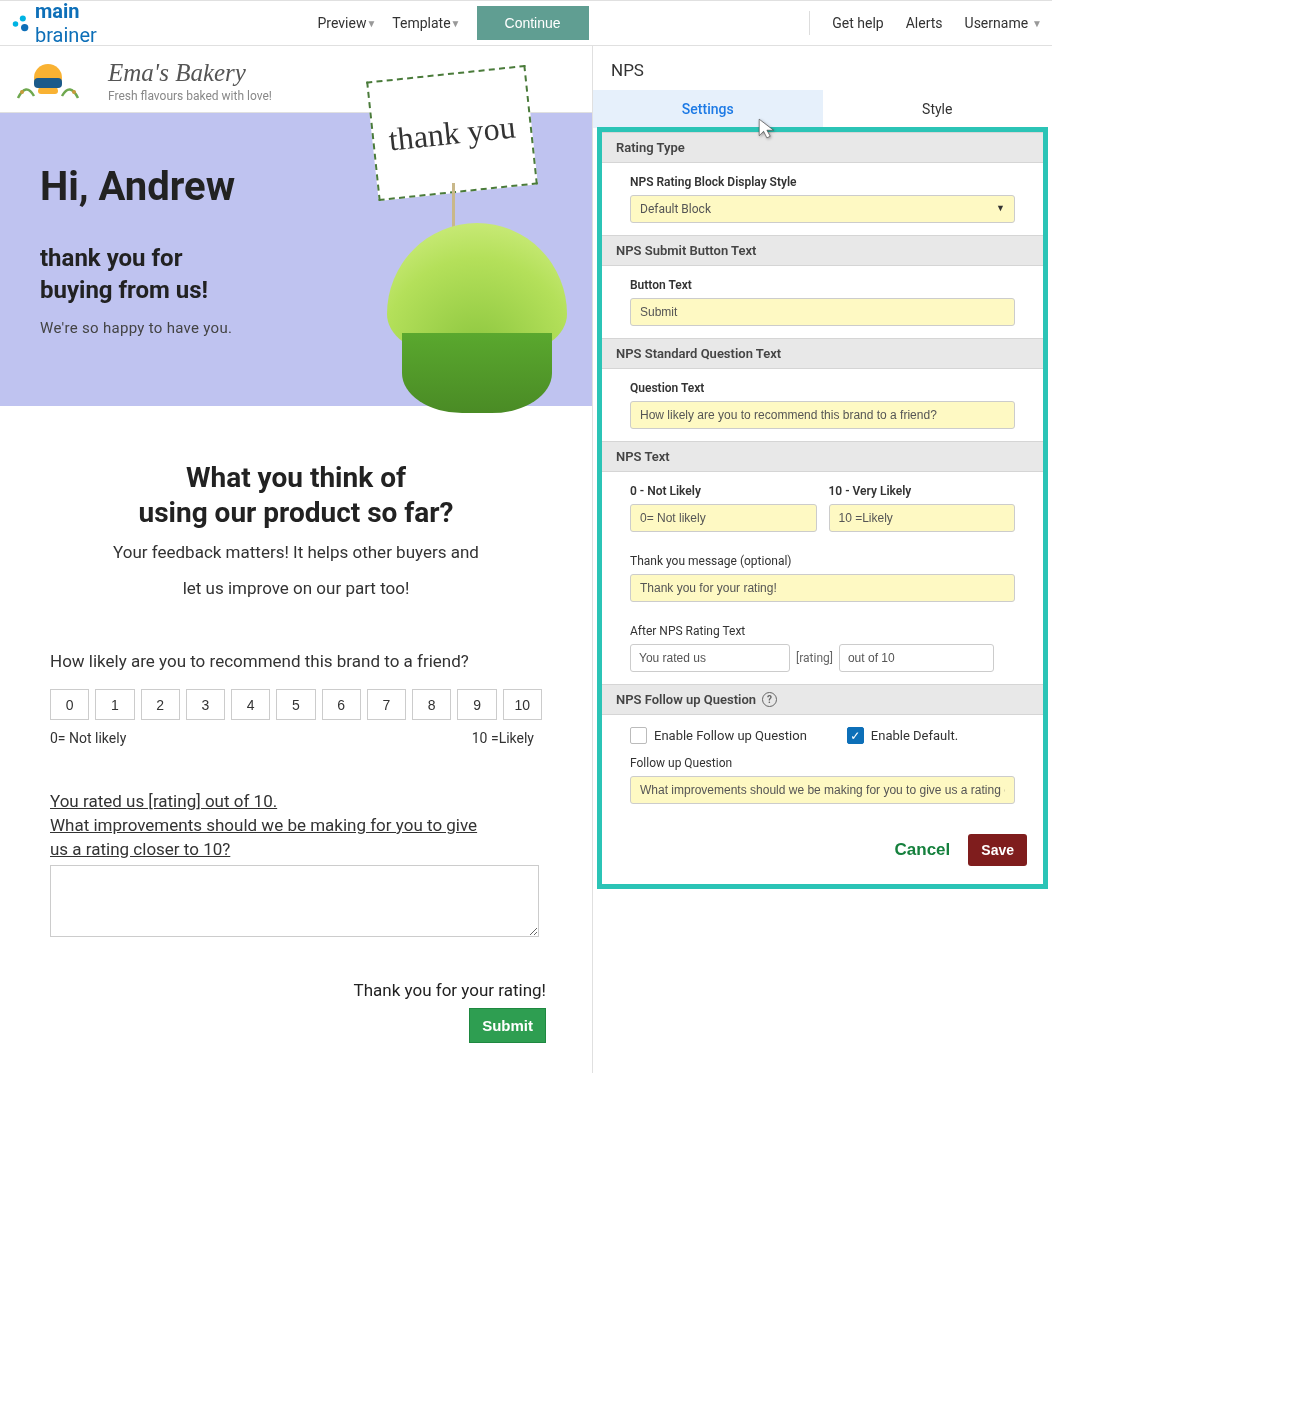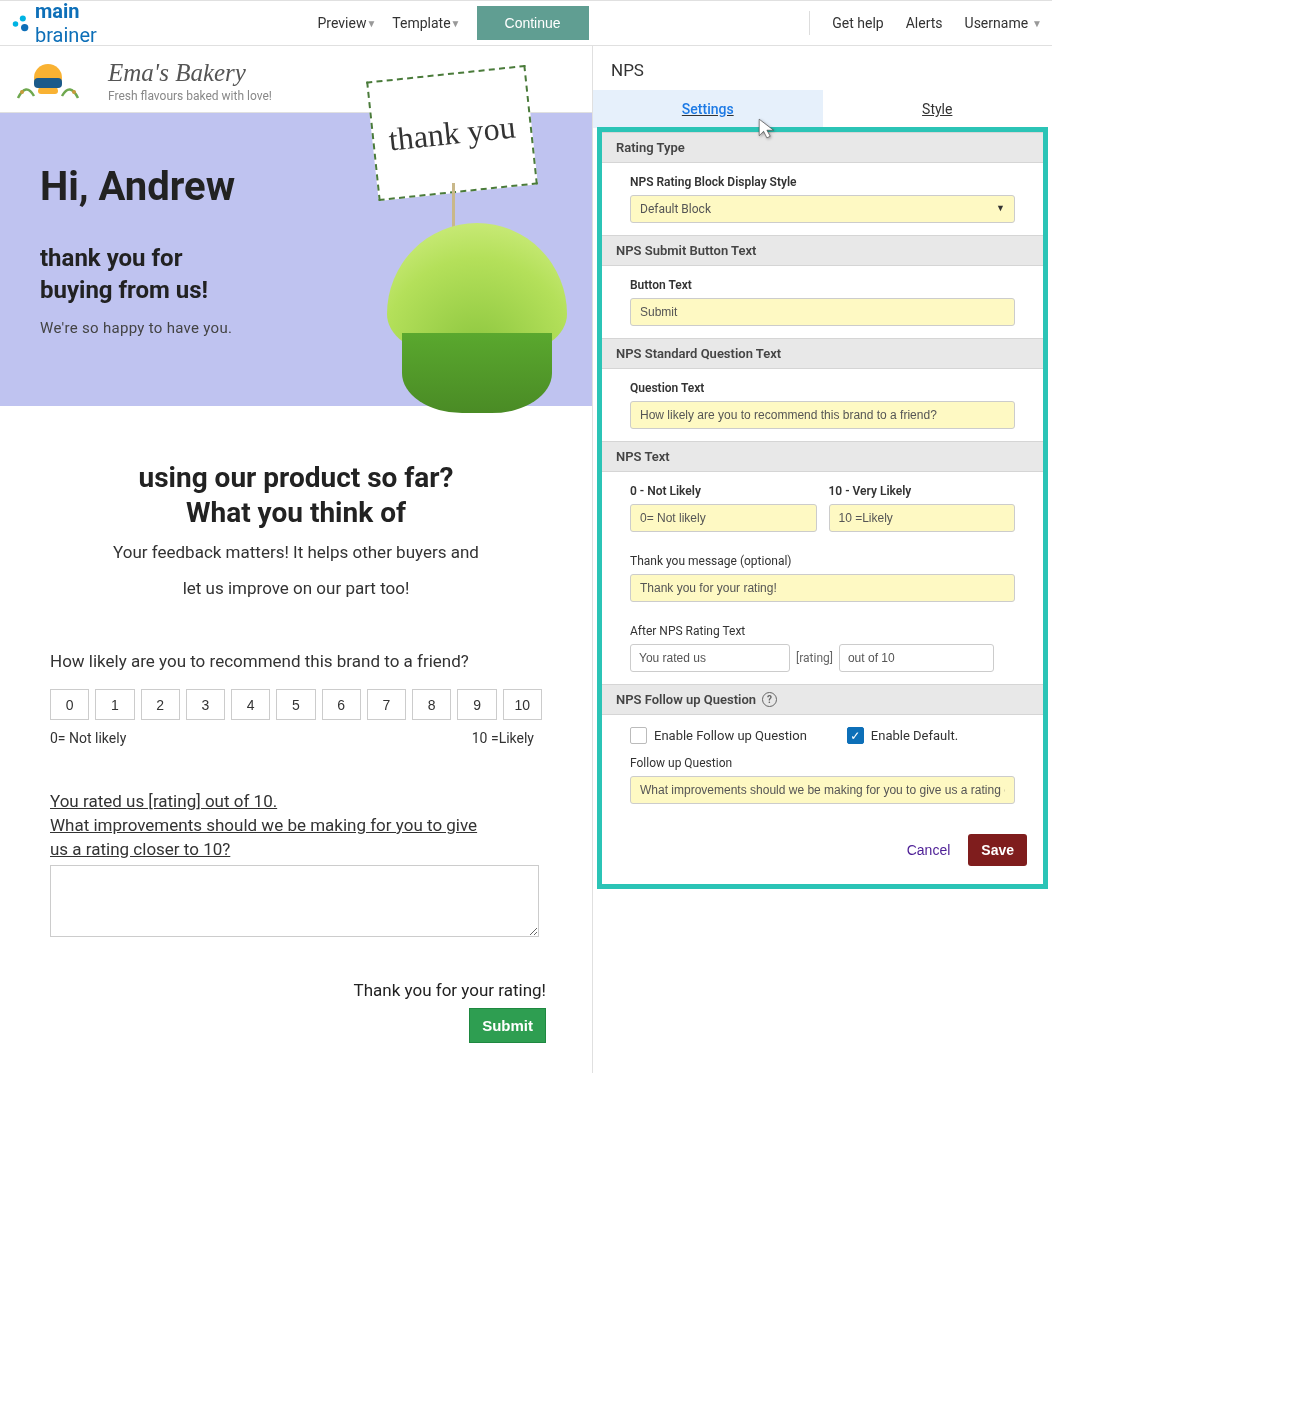--- a/index.html
+++ b/index.html
@@ -283,21 +283,20 @@
     }
 
     
     .panel-title {
       font-size: 17px;
       color: #333;
       padding: 14px 18px 10px;
     }
     .tabs {
       display: flex;
-      text-decoration: underline;
     }
     .tab {
       flex: 1;
       text-align: center;
       padding: 11px 0;
       font-size: 14px;
       cursor: pointer;
       color: #333;
     }
     .tab.active {
@@ -435,23 +434,23 @@
     .panel-footer {
       display: flex;
       justify-content: flex-end;
       gap: 18px;
       padding: 18px 16px;
       align-items: center;
     }
     .cancel-btn {
       background: none;
       border: none;
-      font-size: 14px;
-      font-weight: 400;
-      color: #4c1d95;
+      font-size: 17px;
+      font-weight: 700;
+      color: #15803d;
       cursor: pointer;
     }
     .save-btn {
       background: #7f1d1d;
       color: #fff;
       border: none;
       border-radius: 3px;
       padding: 8px 13px;
       font-size: 14px;
       font-weight: 600;
@@ -520,22 +519,22 @@
       <div class="hero-small">We're so happy to have you.</div>
       <div class="cupcake">
         <div class="note">thank you</div>
         <div class="stick"></div>
         <div class="cream"></div>
         <div class="cup"></div>
       </div>
     </div>
 
     <div class="survey">
+      <div class="q-title">What you think of</div>
       <div class="q-title">using our product so far?</div>
-      <div class="q-title">What you think of</div>
       <div class="q-desc">Your feedback matters! It helps other buyers and</div>
       <div class="q-desc">let us improve on our part too!</div>
 
       <div class="question-block">
         <div class="qtext">How likely are you to recommend this brand to a friend?</div>
         <div class="rating-buttons" id="rating-buttons">
             <button class="rating-btn">0</button>
             <button class="rating-btn">1</button>
             <button class="rating-btn">2</button>
             <button class="rating-btn">3</button>

